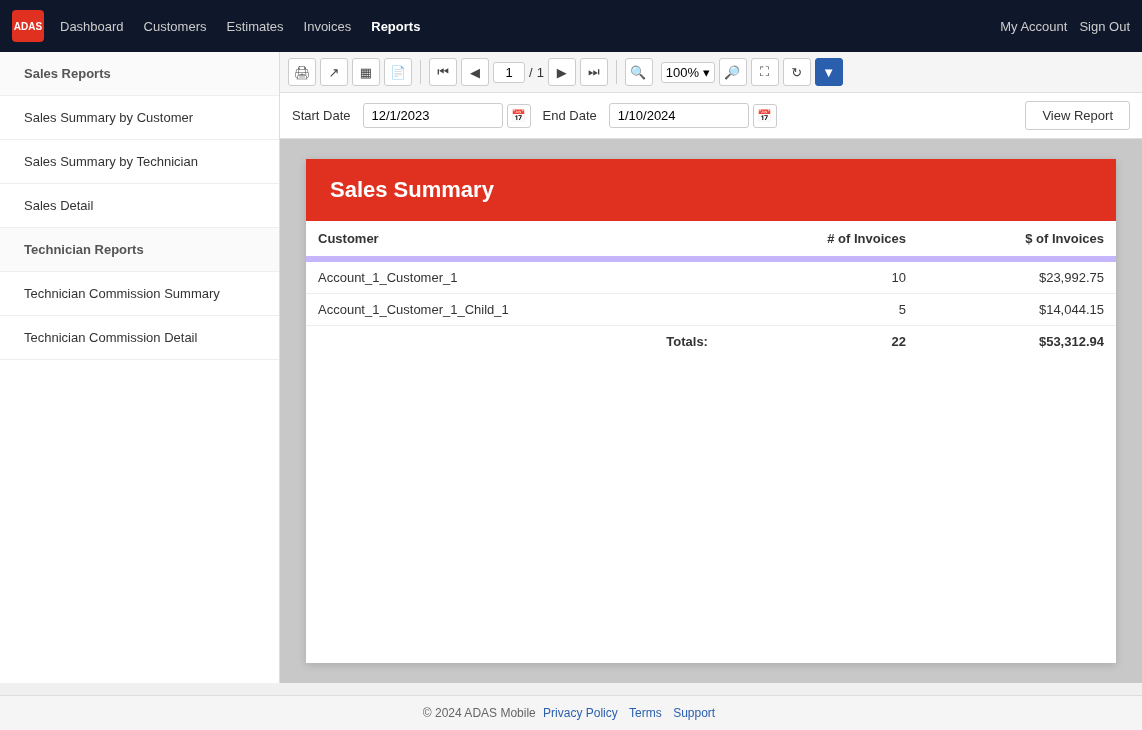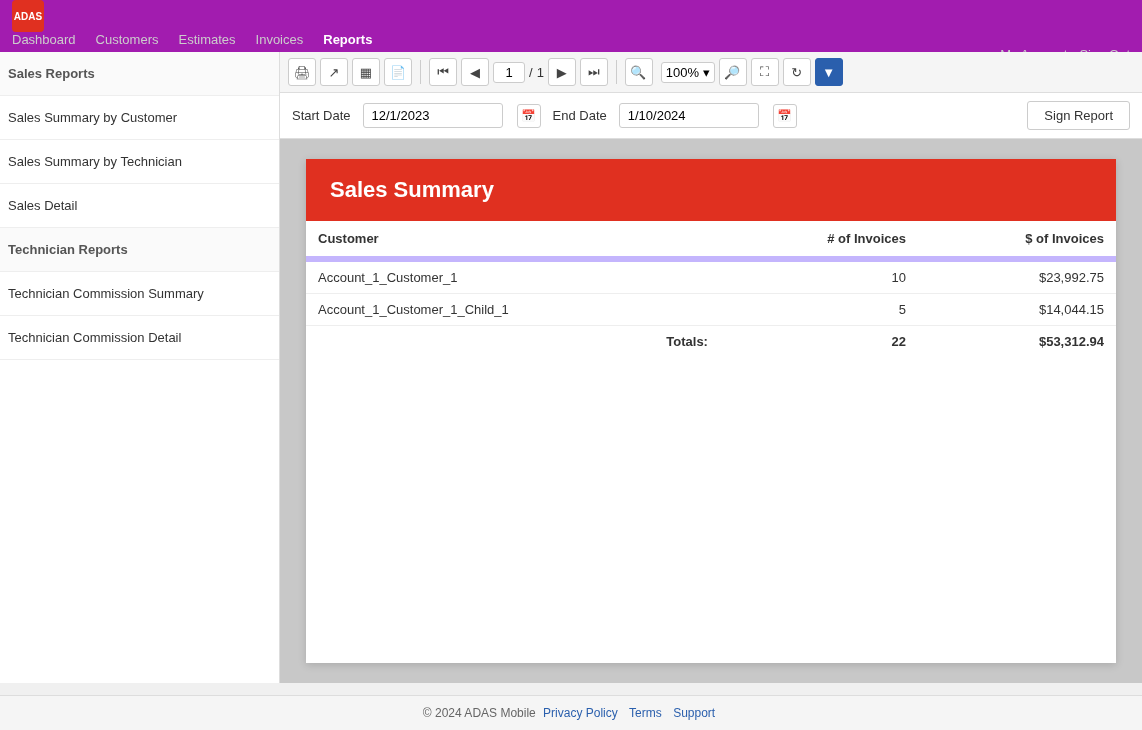--- a/index.html
+++ b/index.html
@@ -1,26 +1,25 @@
 <!DOCTYPE html>
 <html><head>
   <meta charset="utf-8">
   <style>
     * { box-sizing: border-box; margin: 0; padding: 0; }
     body { font-family: Arial, sans-serif; font-size: 13px; background: #f0f0f0; height: 730px; overflow: hidden; display: flex; flex-direction: column; }
 
     
     .top-nav {
-      background: #a21caf;
+      background: #0f172a;
       height: 52px;
       display: flex;
-      align-items: flex-start;
+      align-items: center;
       padding: 0 12px;
       flex-shrink: 0;
-      flex-direction: column;
     }
     .nav-logo {
       width: 32px;
       height: 32px;
       background: #e03020;
       border-radius: 4px;
       display: flex;
       align-items: center;
       justify-content: center;
       margin-right: 16px;
@@ -66,21 +65,21 @@
 
     
     .sidebar {
       width: 280px;
       background: #fff;
       border-right: 1px solid #ddd;
       flex-shrink: 0;
       overflow-y: auto;
     }
     .sidebar-item {
-      padding: 14px 8px;
+      padding: 14px 24px;
       border-bottom: 1px solid #eee;
       cursor: pointer;
       color: #333;
       font-size: 13px;
     }
     .sidebar-item.active {
       background: #e8e8e8;
     }
     .sidebar-item.section-header {
       font-weight: bold;
@@ -166,21 +165,21 @@
     .filter-input {
       border: 1px solid #ccc;
       border-radius: 3px;
       padding: 4px 8px;
       font-size: 13px;
       width: 140px;
     }
     .filter-date-wrapper {
       display: flex;
       align-items: center;
-      gap: 14px;
+      gap: 4px;
     }
     .date-cal-btn {
       width: 24px;
       height: 24px;
       border: 1px solid #ccc;
       border-radius: 3px;
       background: #fff;
       cursor: pointer;
       display: flex;
       align-items: center;
@@ -332,21 +331,21 @@
       <span class="filter-label">Start Date</span>
       <div class="filter-date-wrapper">
         <input class="filter-input" type="text" value="12/1/2023" style="">
         <button class="date-cal-btn">📅</button>
       </div>
       <span class="filter-label">End Date</span>
       <div class="filter-date-wrapper">
         <input class="filter-input" type="text" value="1/10/2024" style="">
         <button class="date-cal-btn">📅</button>
       </div>
-      <button class="view-report-btn">Sign Report</button>
+      <button class="view-report-btn">View Report</button>
     </div>
 
     <div class="report-content">
       <div class="report-card">
         <div class="report-header">
           <span class="report-title">Sales Summary</span>
         </div>
         <table class="report-table">
           <thead>
             <tr>

